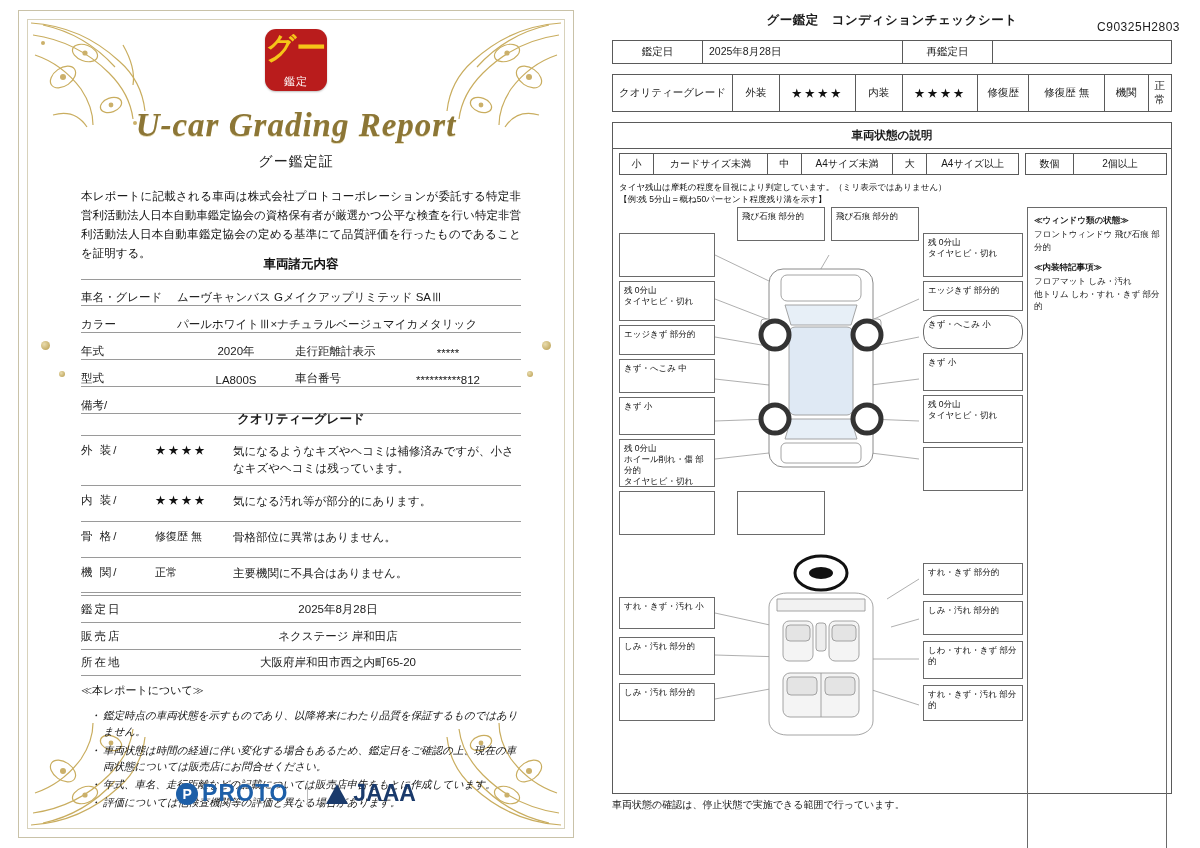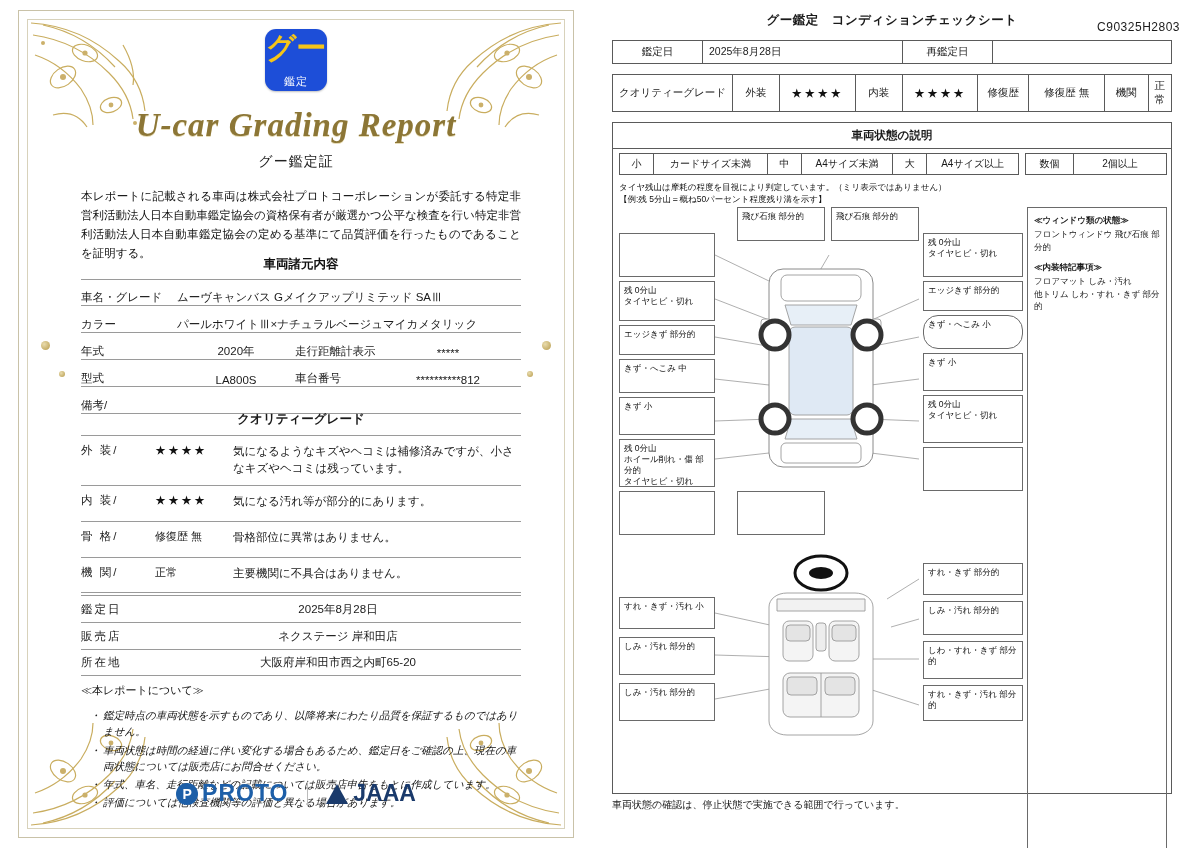--- a/index.html
+++ b/index.html
@@ -30,21 +30,21 @@
   .fl-tr { right:4px; top:4px; transform:scaleX(-1); }
   .fl-bl { left:4px; bottom:4px; transform:scaleY(-1); }
   .fl-br { right:4px; bottom:4px; transform:scale(-1,-1); }
   .sidedot { position:absolute; width:9px; height:9px; border-radius:50%;
              background:radial-gradient(circle at 35% 35%, #e9dcae, #b69a4a); }
 
   
   .logo-wrap { position:absolute; left:0; right:0; top:18px; text-align:center; }
   .goo-logo {
     display:inline-block; width:62px; height:62px; border-radius:11px;
-    background:#1d4ed8; color:#fff; position:relative;
+    background:#b91c1c; color:#fff; position:relative;
     box-shadow:0 1px 2px rgba(0,0,0,.25);
   }
   .goo-logo .g {
     position:absolute; left:0; right:0; top:3px; font-size:30px; font-weight:bold;
     color:#f5c518; letter-spacing:0; line-height:32px;
   }
   .goo-logo .k {
     position:absolute; left:0; right:0; bottom:4px; font-size:11px; color:#fff;
     letter-spacing:1px; line-height:12px;
   }

